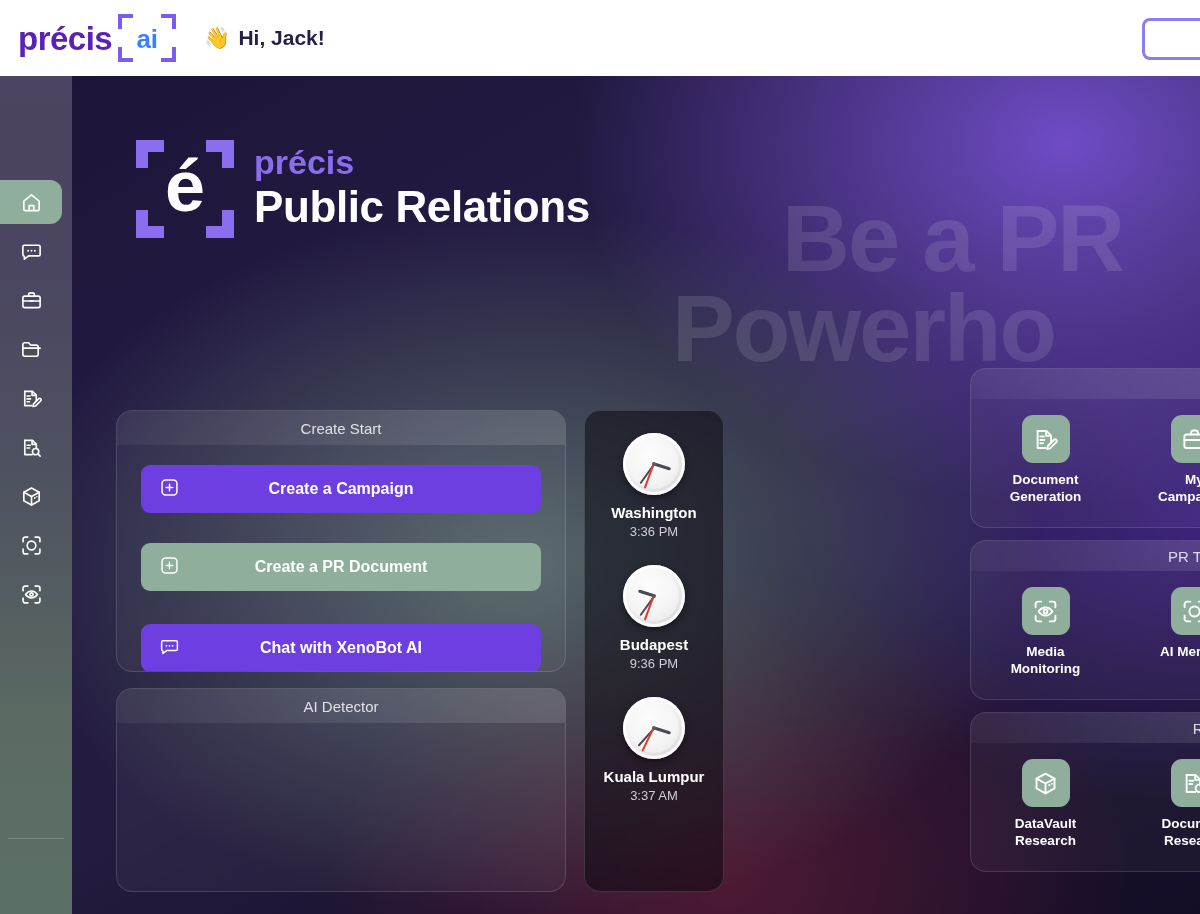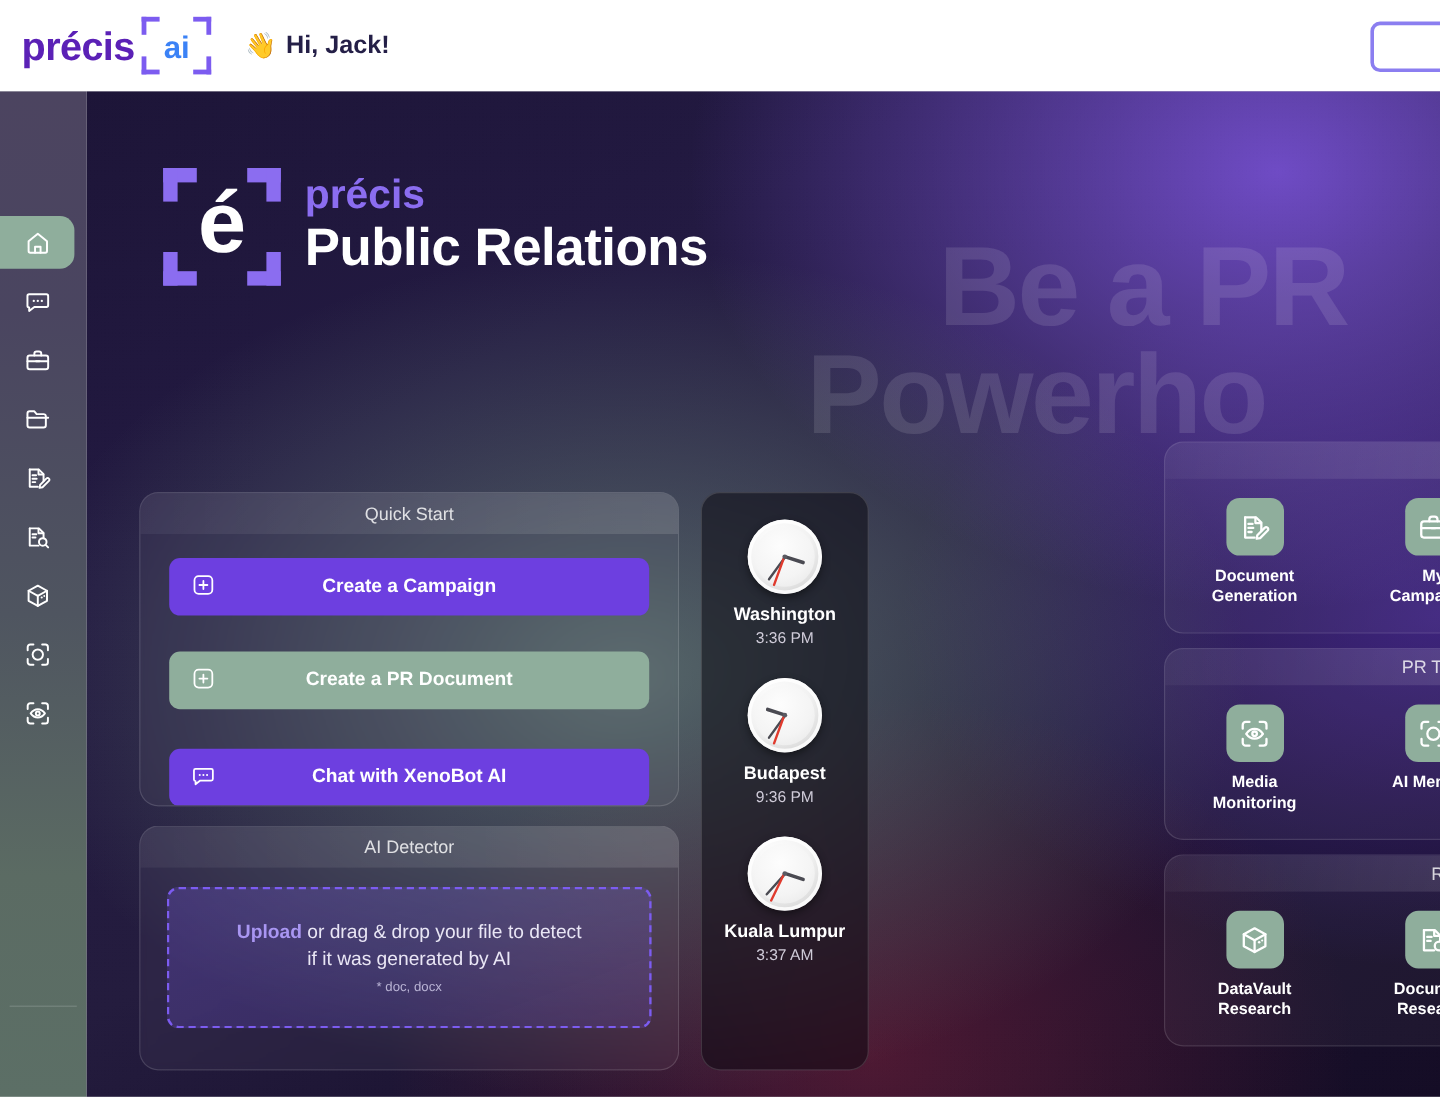--- a/index.html
+++ b/index.html
@@ -338,21 +338,21 @@
         <i class="bk br"></i>
       <span class="glyph">é</span>
     </div>
     <div id="lockup-text">
       <div id="lockup-title">précis</div>
       <div id="lockup-sub">Public Relations</div>
     </div>
   </div>
 
   <div class="panel" id="quick-start">
-    <div class="panel-head">Quick Start</div>
+    <div class="panel-head">Create Start</div>
     <div id="qs-body">
         <button class="qs-btn primary">
           <span><svg viewBox="0 0 24 24">
               <rect fill="none" stroke="#ffffff" stroke-width="1.7" stroke-linecap="round" stroke-linejoin="round" x="3.5" y="3.5" width="17" height="17" rx="4"></rect>
               <path fill="none" stroke="#ffffff" stroke-width="1.7" stroke-linecap="round" stroke-linejoin="round" d="M12 8.2v7.6M8.2 12h7.6"></path>
             </svg></span>
           <span class="label">Create a Campaign</span>
         </button>
         <button class="qs-btn sage">
           <span><svg viewBox="0 0 24 24">
@@ -368,27 +368,20 @@
               <circle cx="12" cy="11.2" r="1" fill="#fff" stroke="none"></circle>
               <circle cx="15.5" cy="11.2" r="1" fill="#fff" stroke="none"></circle>
             </svg></span>
           <span class="label">Chat with XenoBot AI</span>
         </button>
       </div>
   </div>
 
   <div class="panel" id="ai-detector">
     <div class="panel-head">AI Detector</div>
-    <div id="dropzone">
-      <div id="dz-line1">
-        <span class="up">Upload</span><span> or drag &amp; drop your file to detect</span>
-      </div>
-      <div id="dz-line2">if it was generated by AI</div>
-      <div id="dz-note">* doc, docx</div>
-    </div>
   </div>
 
   <div class="panel" id="clocks">
       <div class="clock-item">
         <div class="clock-face">
           <div class="inner"></div>
           <i class="hand hour" style="transform:rotate(108deg)"></i>
           <i class="hand min" style="transform:rotate(216deg)"></i>
           <i class="hand sec" style="transform:rotate(200deg)"></i>
           <i class="pin"></i>

